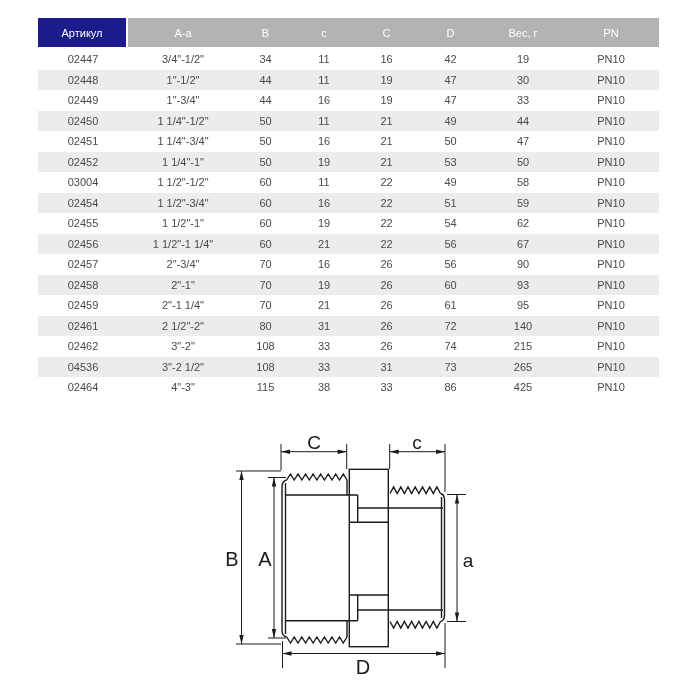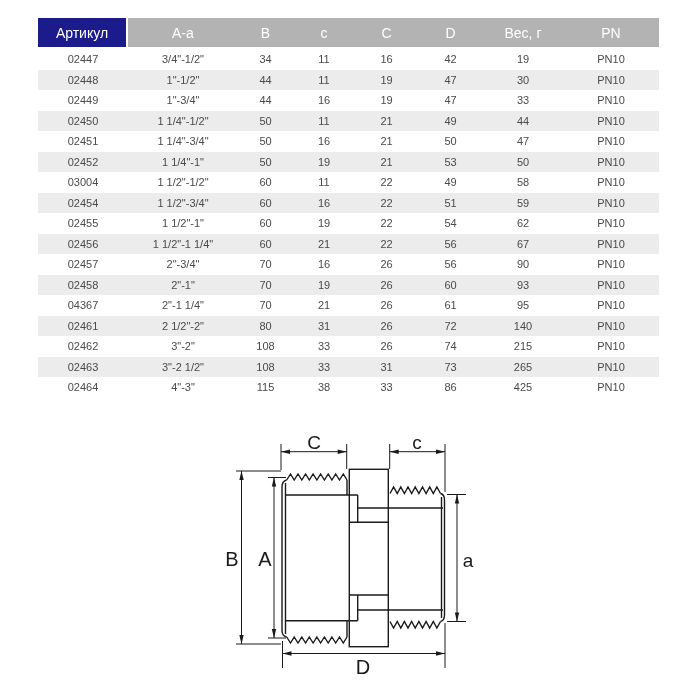--- a/index.html
+++ b/index.html
@@ -12,21 +12,21 @@
   html,body{margin:0;padding:0;background:#fff;}
   body{width:700px;height:700px;font-family:"Liberation Sans",sans-serif;}
   .page{position:relative;width:700px;height:700px;overflow:hidden;background:#fff;}
 
   .spec-table{
     position:absolute;left:38px;top:18px;width:621px;
     border-collapse:separate;border-spacing:0;table-layout:fixed;
   }
   .spec-table th{
     background:var(--header-gray);color:#fff;font-weight:400;
-    font-size:14px;height:29px;text-align:center;vertical-align:middle;
+    font-size:11px;height:29px;text-align:center;vertical-align:middle;
     padding:0;overflow:hidden;white-space:nowrap;
   }
   .spec-table th.first{
     background:var(--header-accent);
     border-right:2px solid #fff;
   }
   .spec-table td{
     color:var(--text-color);font-size:11px;height:20.5px;
     text-align:center;vertical-align:middle;padding:0;white-space:nowrap;
   }
@@ -182,21 +182,21 @@
           <td>02458</td>
           <td>2"-1"</td>
           <td>70</td>
           <td>19</td>
           <td>26</td>
           <td>60</td>
           <td>93</td>
           <td>PN10</td>
         </tr>
         <tr>
-          <td>04367</td>
+          <td>02459</td>
           <td>2"-1 1/4"</td>
           <td>70</td>
           <td>21</td>
           <td>26</td>
           <td>61</td>
           <td>95</td>
           <td>PN10</td>
         </tr>
         <tr>
           <td>02461</td>
@@ -212,21 +212,21 @@
           <td>02462</td>
           <td>3"-2"</td>
           <td>108</td>
           <td>33</td>
           <td>26</td>
           <td>74</td>
           <td>215</td>
           <td>PN10</td>
         </tr>
         <tr>
-          <td>02463</td>
+          <td>04536</td>
           <td>3"-2 1/2"</td>
           <td>108</td>
           <td>33</td>
           <td>31</td>
           <td>73</td>
           <td>265</td>
           <td>PN10</td>
         </tr>
         <tr>
           <td>02464</td>

